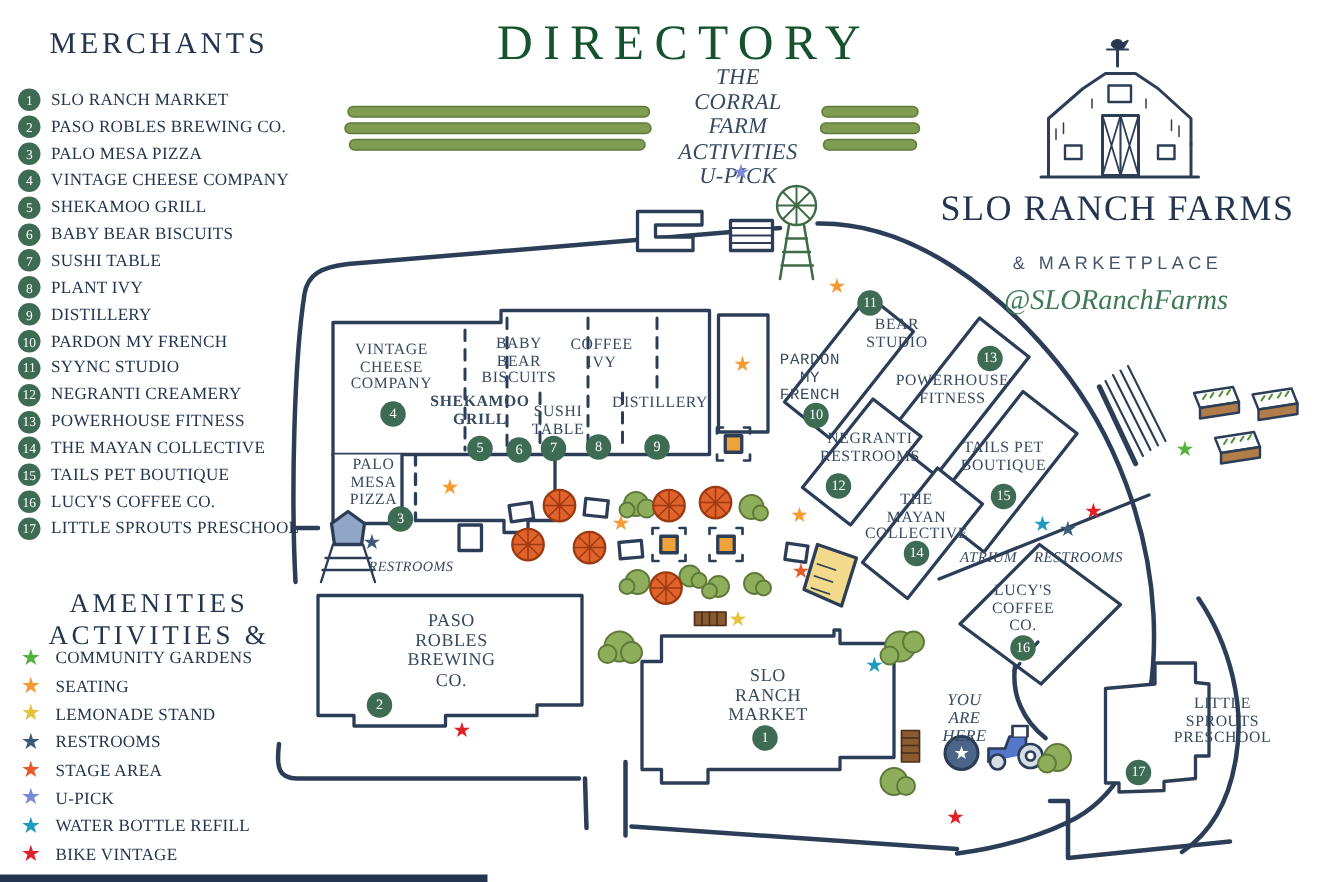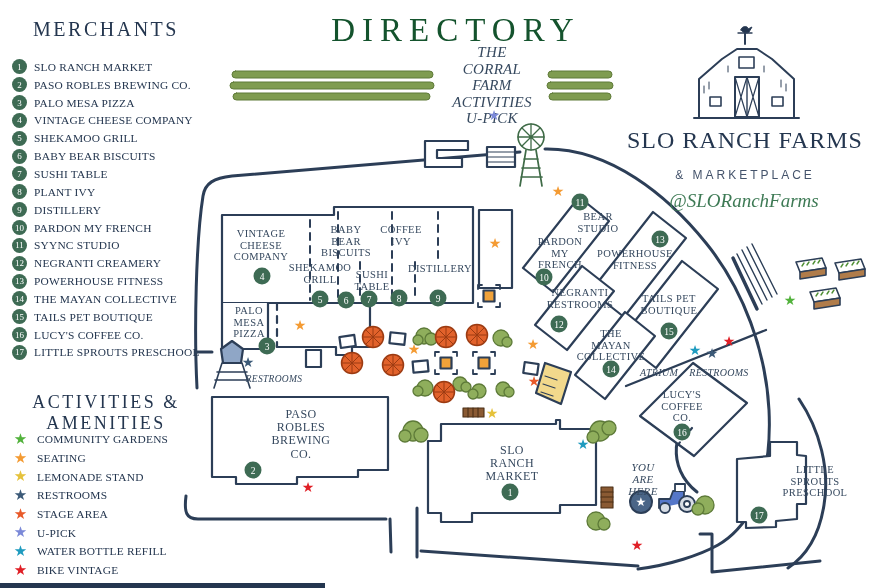--- a/index.html
+++ b/index.html
@@ -361,22 +361,22 @@
       <span class="m-num">16</span>
       <span class="m-label">LUCY'S COFFEE CO.</span>
     </div>
     <div class="m-row">
       <span class="m-num">17</span>
       <span class="m-label">LITTLE SPROUTS PRESCHOOL</span>
     </div>
   </div>
 
 <div class="side-h" style="left:18px;top:392px;width:176px;font-size:18px;line-height:1.15;">
+  <div>AMENITIES</div>
   <div>ACTIVITIES &amp;</div>
-  <div>AMENITIES</div>
 </div>
 <div id="amenity-list">
     <div class="leg-row">
       <span class="leg-star" style="color: rgb(82, 178, 60);">★</span>
       <span class="leg-label">COMMUNITY GARDENS</span>
     </div>
     <div class="leg-row">
       <span class="leg-star" style="color: rgb(244, 155, 51);">★</span>
       <span class="leg-label">SEATING</span>
     </div>
@@ -415,32 +415,32 @@
 FARM ACTIVITIES
 U-PICK</div>
     <div class="map-label" style="left: 261px; top: 245px;">VINTAGE
 CHEESE
 COMPANY</div>
     <div class="map-label" style="left: 346px; top: 241px;">BABY
 BEAR
 BISCUITS</div>
     <div class="map-label" style="left: 401px; top: 236px;">COFFEE
 IVY</div>
-    <div class="map-label" style="left: 320px; top: 274px;">SHEKAMOO
+    <div class="map-label" style="left: 320px; top: 274px; font-weight: bold;">SHEKAMOO
 GRILL</div>
     <div class="map-label" style="left: 372px; top: 281px;">SUSHI
 TABLE</div>
     <div class="map-label" style="left: 440px; top: 269px;">DISTILLERY</div>
     <div class="map-label" style="left: 249px; top: 322px;">PALO
 MESA
 PIZZA</div>
     <div class="map-label it" style="left: 274px; top: 379px; font-size: 9.5px;">RESTROOMS</div>
     <div class="map-label" style="left: 301px; top: 434px; font-size: 12px;">PASO ROBLES BREWING CO.</div>
     <div class="map-label" style="left: 512px; top: 464px; font-size: 12px;">SLO RANCH MARKET</div>
-    <div class="map-label" style="left: 560px; top: 253px;">PARDON
+    <div class="map-label" style="left: 540px; top: 253px; font-family: Liberation Mono, monospace;">PARDON
 MY
 FRENCH</div>
     <div class="map-label" style="left: 598px; top: 223px;">BEAR
 STUDIO</div>
     <div class="map-label" style="left: 635px; top: 260px; text-align: center;">POWERHOUSE
 FITNESS</div>
     <div class="map-label" style="left: 580px; top: 299px;">NEGRANTI
 RESTROOMS</div>
     <div class="map-label" style="left: 669px; top: 305px;">TAILS PET
 BOUTIQUE</div>

